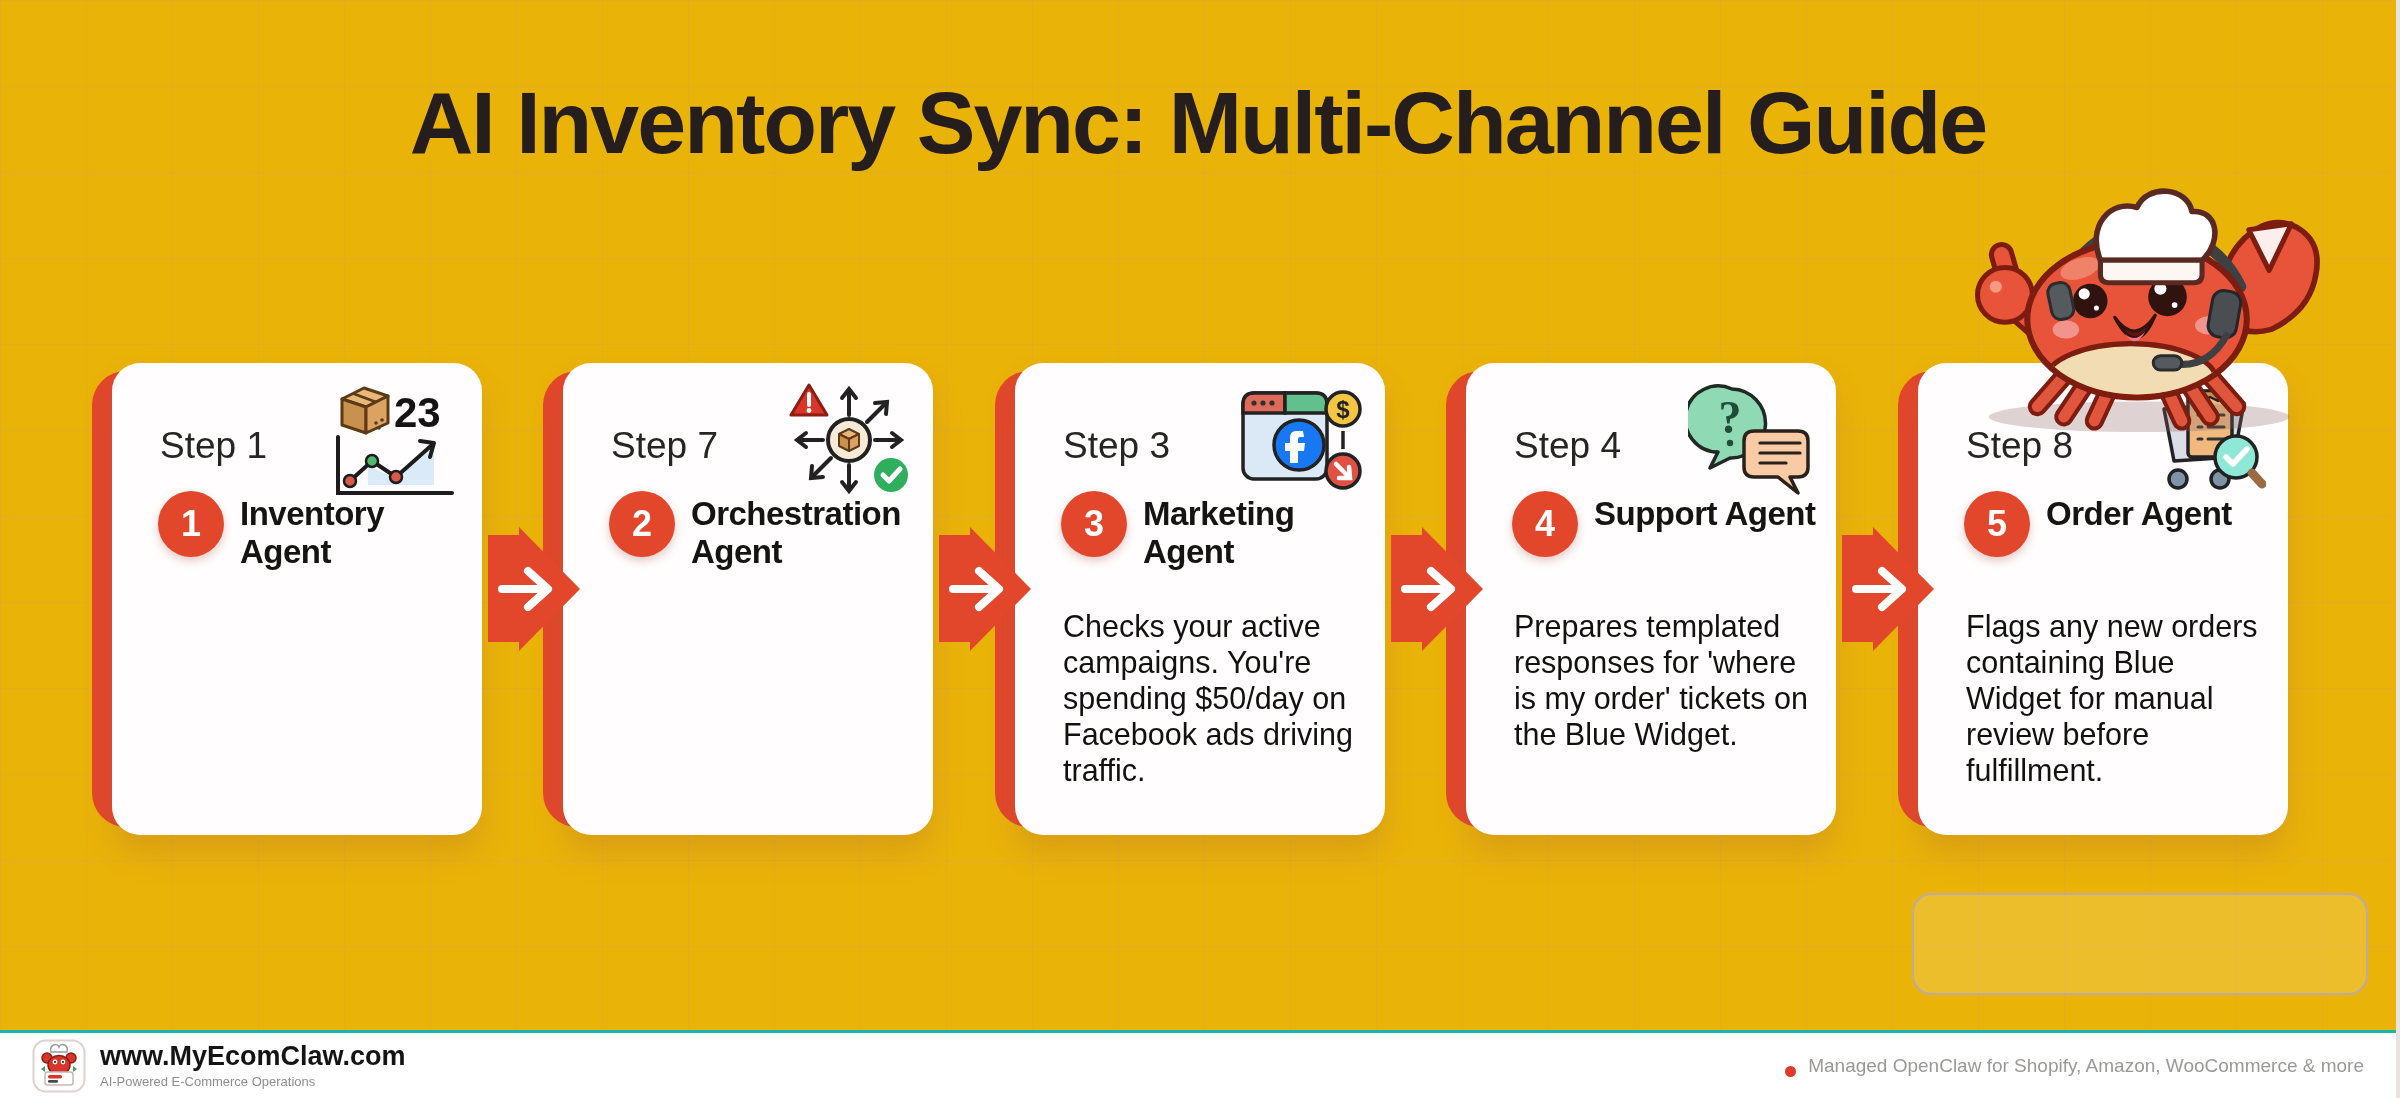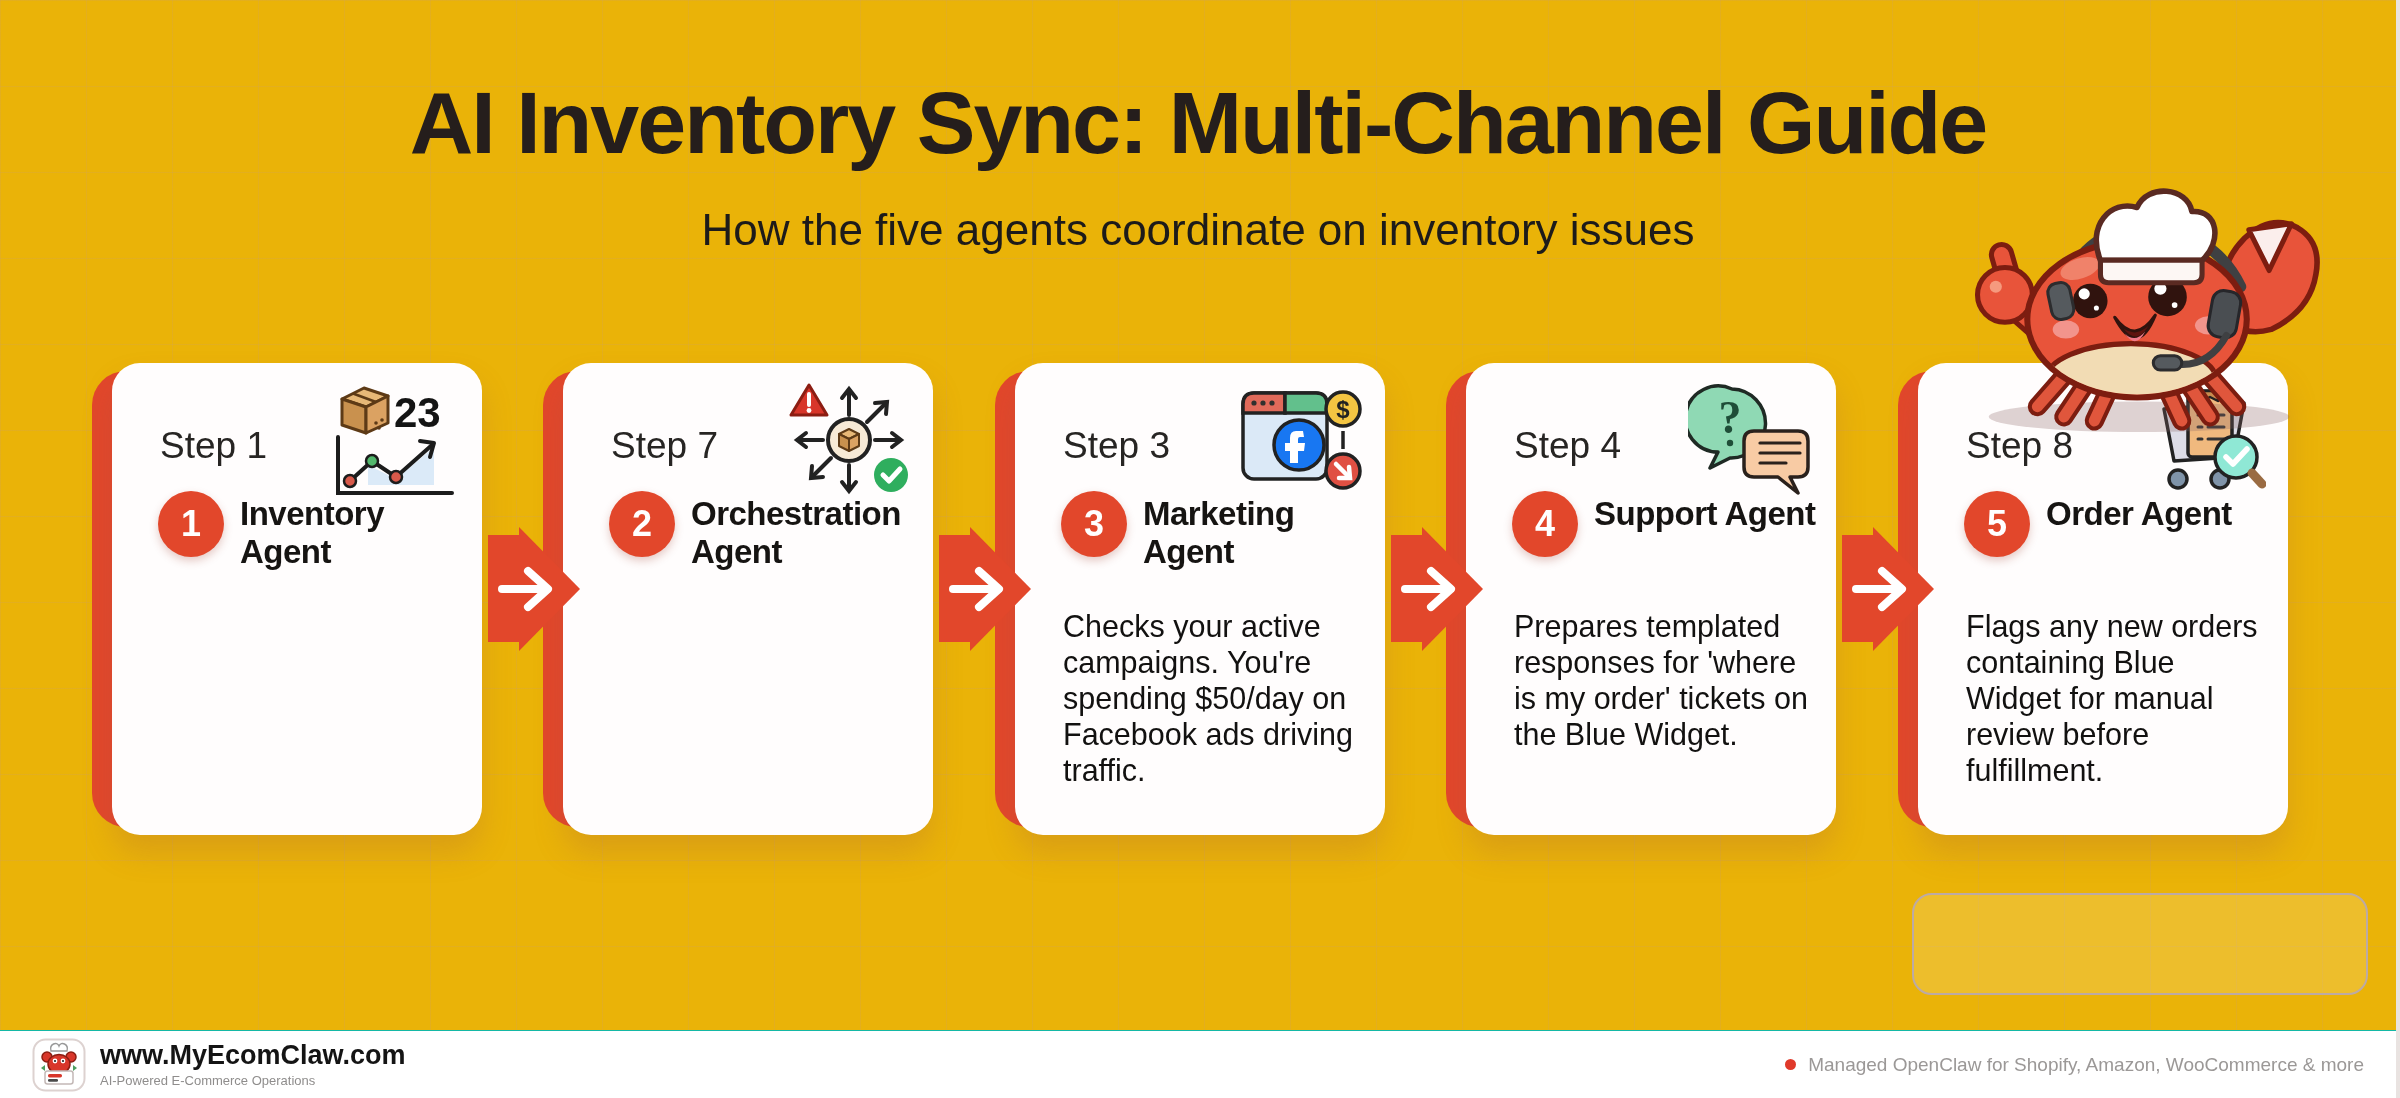--- a/index.html
+++ b/index.html
@@ -32,37 +32,36 @@
         font-size:30.5px;line-height:1.18;color:#121110;}
 
   .flow-arrow{position:absolute;top:526px;width:92px;height:126px;z-index:4;}
 
   .mascot{position:absolute;left:1946px;top:164px;width:378px;height:278px;z-index:6;}
 
   .note-box{position:absolute;left:1912px;top:893px;width:452px;height:98px;
         border:2px solid #bcaaa5;border-radius:20px;background:rgba(255,255,255,.15);}
 
   .footer{position:absolute;left:0;right:0;bottom:0;height:68px;background:#ffffff;
-        border-top:1px solid #14b8a6;display:flex;align-items:center;
+        border-top:3px solid #14b8a6;display:flex;align-items:center;
         justify-content:space-between;padding:0 32px;box-sizing:border-box;z-index:8;}
   .brand{display:flex;align-items:center;gap:14px;}
   .brand-text{display:flex;flex-direction:column;justify-content:center;}
   .brand-site{font-size:27px;font-weight:700;color:#141414;line-height:1.1;}
   .brand-tagline{font-size:13px;color:#8f8d8c;line-height:1.2;margin-top:2px;}
-  .footer-note{display:flex;align-items:center;gap:12px;}
+  .footer-note{display:flex;align-items:flex-end;gap:12px;}
   .footer-dot{width:11px;height:11px;border-radius:50%;background:#e0392a;}
   .footer-note-text{font-size:19px;color:#9b9897;}
 </style>
 </head>
 <body>
 
 <div class="page">
 
   <div class="main-title">AI Inventory Sync: Multi-Channel Guide</div>
-  <div class="sub-title">How the five agents coordinate on inventory issues</div>
 
   <div class="card" style="left:92px">
     <div class="card-back"></div>
     <div class="card-face">
       <div class="step-label">Step 1</div>
       <svg class="card-icon" width="130" height="118" viewBox="0 0 130 118">
         <polygon points="12,18 34,7 58,15 36,26" fill="#e7b877" stroke="#5d3a16" stroke-width="3" stroke-linejoin="round"></polygon>
         <polygon points="12,18 36,26 36,52 12,44" fill="#c9914e" stroke="#5d3a16" stroke-width="3" stroke-linejoin="round"></polygon>
         <polygon points="36,26 58,15 58,42 36,52" fill="#dba262" stroke="#5d3a16" stroke-width="3" stroke-linejoin="round"></polygon>
         <line x1="23" y1="12.5" x2="46" y2="21" stroke="#5d3a16" stroke-width="2.5"></line>

